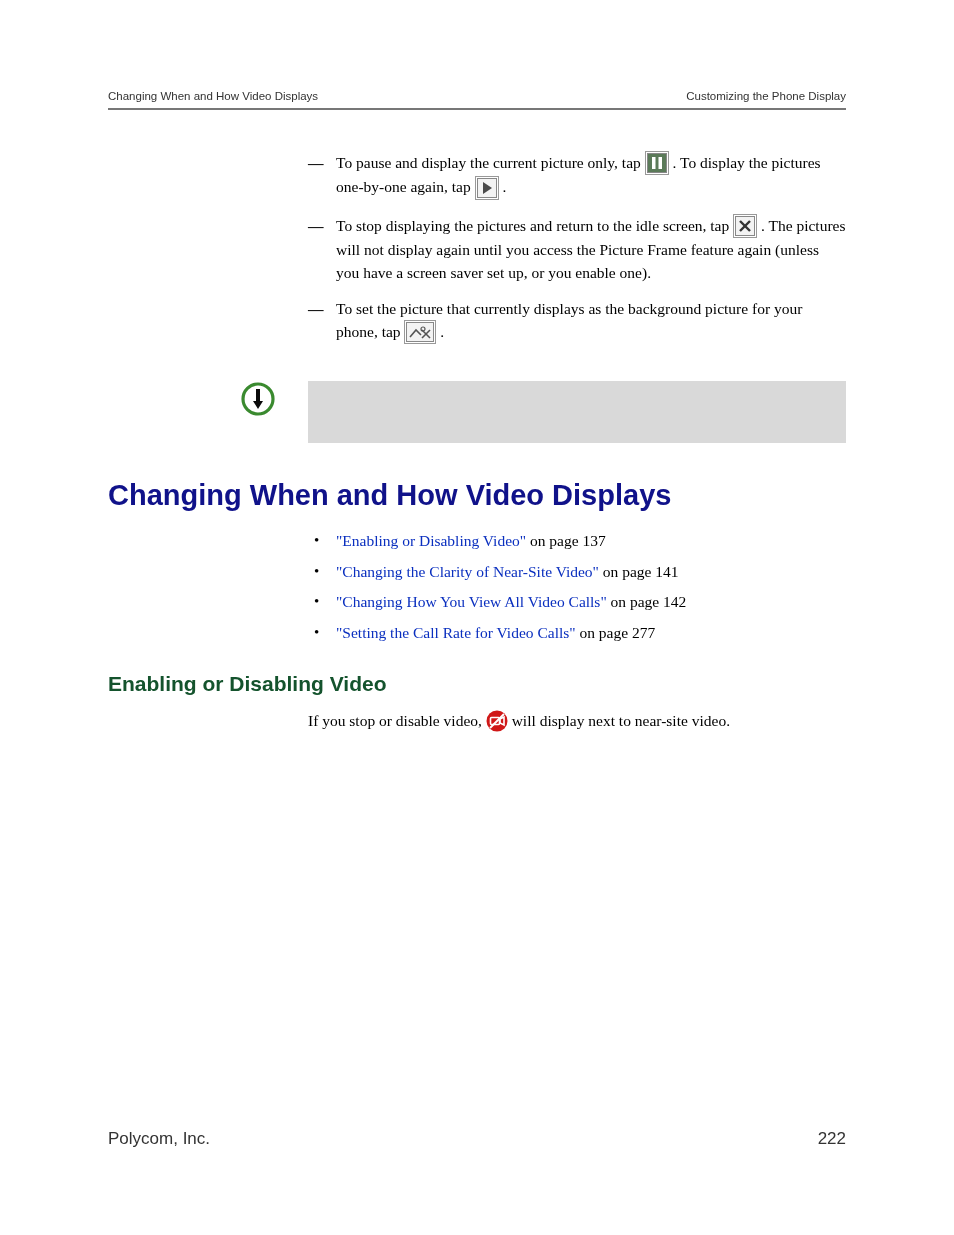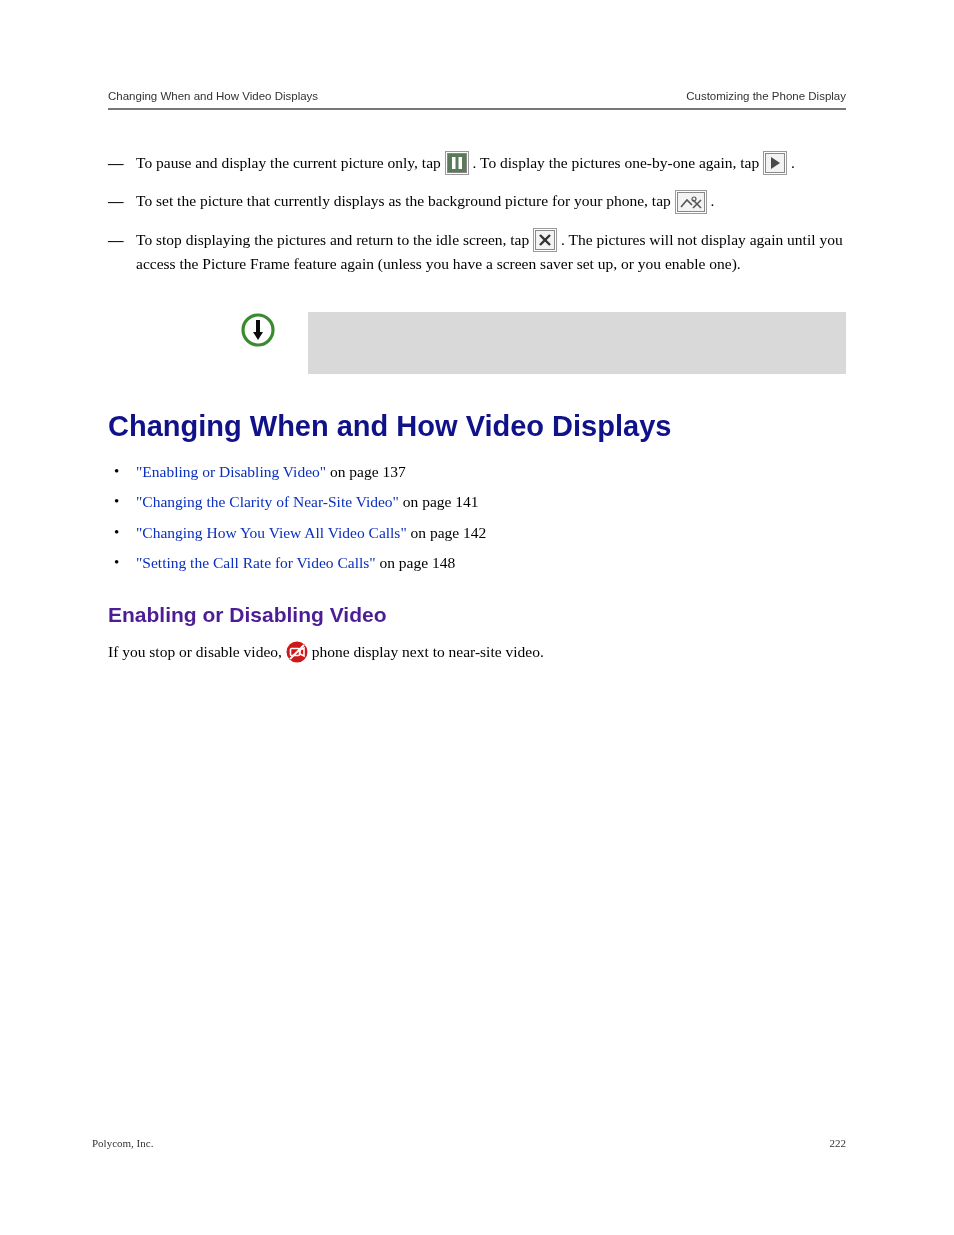--- a/index.html
+++ b/index.html
@@ -21,20 +21,21 @@
     display: flex;
     justify-content: space-between;
     font-family: "Gill Sans", "Gill Sans MT", "Trebuchet MS", sans-serif;
     font-size: 11.5px;
     color: #333;
     padding-bottom: 6px;
     border-bottom: 2px solid #777;
     margin-bottom: 42px;
   }
   .content-col {
+    margin-left: 200px; 
   }
   .dash-list {
     list-style: none;
     padding: 0;
     margin: 0;
   }
   .dash-list > li {
     position: relative;
     padding-left: 28px;
     margin-bottom: 14px;
@@ -103,21 +104,21 @@
   .h1 {
     font-family: "Gill Sans", "Gill Sans MT", "Trebuchet MS", sans-serif;
     font-weight: bold;
     color: #10128a;
     font-size: 29px;
     margin: 18px 0 18px 0;
   }
   .h2 {
     font-family: "Gill Sans", "Gill Sans MT", "Trebuchet MS", sans-serif;
     font-weight: 600;
-    color: #4c1d95;
+    color: #14532d;
     font-size: 21px;
     margin: 28px 0 14px 0;
   }
   .body-p {
     font-size: 15.5px;
     line-height: 1.45;
     margin: 0 0 12px 0;
   }
   .link {
     color: #0a2fbf;
@@ -136,27 +137,27 @@
   }
   .bullet-list > li::before {
     content: "•";
     position: absolute;
     left: 6px;
     top: 0;
     font-size: 15px;
   }
   .footer {
     position: absolute;
-    left: 92px;
+    left: 108px;
     right: 108px;
     bottom: 86px;
     display: flex;
     justify-content: space-between;
-    font-family: Liberation Serif, serif;
-    font-size: 11px;
+    font-family: Liberation Sans, sans-serif;
+    font-size: 17px;
     color: #333;
   }
   .stop-video-badge {
     display: inline-flex;
     width: 22px;
     height: 22px;
     vertical-align: middle;
     position: relative;
     top: -1px;
   }
@@ -185,46 +186,46 @@
         </span>
         <span>. To display the pictures one-by-one again, tap </span>
         <span class="icon-box">
           <span class="icon-inner play-icon">
             <svg width="10" height="12" viewBox="0 0 10 12">
                 <polygon points="1,0 10,6 1,12" fill="#4a4a4a"></polygon>
               </svg>
           </span>
         </span>
         <span>.</span>
+      </li>
+      <li>
+        <span>To stop displaying the pictures and return to the idle screen, tap </span>
+        <span class="icon-box">
+          <span class="icon-inner close-icon">
+            <svg width="12" height="12" viewBox="0 0 12 12">
+                <line x1="1" y1="1" x2="11" y2="11" stroke="#333" stroke-width="2.4"></line>
+                <line x1="11" y1="1" x2="1" y2="11" stroke="#333" stroke-width="2.4"></line>
+              </svg>
+          </span>
+        </span>
+        <span>. The pictures will not display again until you access the Picture Frame feature again (unless you have a screen saver set up, or you enable one).</span>
       </li>
       <li>
         <span>To set the picture that currently displays as the background picture for your phone, tap </span>
         <span class="icon-box">
           <span class="icon-inner tools-icon">
             <svg width="22" height="14" viewBox="0 0 22 14">
               <polyline points="1,12 7,5 12,10" fill="none" stroke="#555" stroke-width="1.6"></polyline>
               <circle cx="14" cy="4" r="2" fill="none" stroke="#555" stroke-width="1.2"></circle>
               <line x1="13" y1="13" x2="21" y2="5" stroke="#555" stroke-width="1.6"></line>
               <line x1="21" y1="13" x2="13" y2="5" stroke="#555" stroke-width="1.6"></line>
             </svg>
           </span>
         </span>
         <span>.</span>
-      </li>
-      <li>
-        <span>To stop displaying the pictures and return to the idle screen, tap </span>
-        <span class="icon-box">
-          <span class="icon-inner close-icon">
-            <svg width="12" height="12" viewBox="0 0 12 12">
-                <line x1="1" y1="1" x2="11" y2="11" stroke="#333" stroke-width="2.4"></line>
-                <line x1="11" y1="1" x2="1" y2="11" stroke="#333" stroke-width="2.4"></line>
-              </svg>
-          </span>
-        </span>
-        <span>. The pictures will not display again until you access the Picture Frame feature again (unless you have a screen saver set up, or you enable one).</span>
       </li>
     </ul>
   </div>
 
   <div class="note-row">
     <div class="note-icon-cell">
       <svg width="36" height="36" viewBox="0 0 36 36">
         <circle cx="18" cy="18" r="15" fill="none" stroke="#3a8a2f" stroke-width="3.2"></circle>
         <path d="M18 8 L23 16 L20 16 L20 28 L16 28 L16 16 L13 16 Z" fill="#0a0a0a" transform="rotate(180 18 18)"></path>
       </svg>
@@ -239,41 +240,41 @@
       <li>
         <span class="link">"Enabling or Disabling Video"</span><span> on page 137</span>
       </li>
       <li>
         <span class="link">"Changing the Clarity of Near-Site Video"</span><span> on page 141</span>
       </li>
       <li>
         <span class="link">"Changing How You View All Video Calls"</span><span> on page 142</span>
       </li>
       <li>
-        <span class="link">"Setting the Call Rate for Video Calls"</span><span> on page 148</span>
+        <span class="link">"Setting the Call Rate for Video Calls"</span><span> on page 277</span>
       </li>
     </ul>
   </div>
 
   <div class="h2">Enabling or Disabling Video</div>
 
   <div class="content-col">
     <ul class="bullet-list">
     </ul>
     <p class="body-p">
       <span>If you stop or disable video, </span>
       <span class="stop-video-badge">
         <svg width="22" height="22" viewBox="0 0 22 22">
           <circle cx="11" cy="11" r="10.5" fill="#d01818"></circle>
           <rect x="4.5" y="7.5" width="9" height="7" rx="1" fill="none" stroke="#fff" stroke-width="1.6"></rect>
           <polygon points="14,9 18,7 18,15 14,13" fill="none" stroke="#fff" stroke-width="1.6"></polygon>
           <line x1="4" y1="18" x2="18" y2="4" stroke="#fff" stroke-width="2"></line>
         </svg>
       </span>
-      <span> phone display next to near-site video.</span>
+      <span> will display next to near-site video.</span>
     </p>
   </div>
 
   <div class="footer">
     <span>Polycom, Inc.</span>
     <span>222</span>
   </div>
 
 </div>
 

